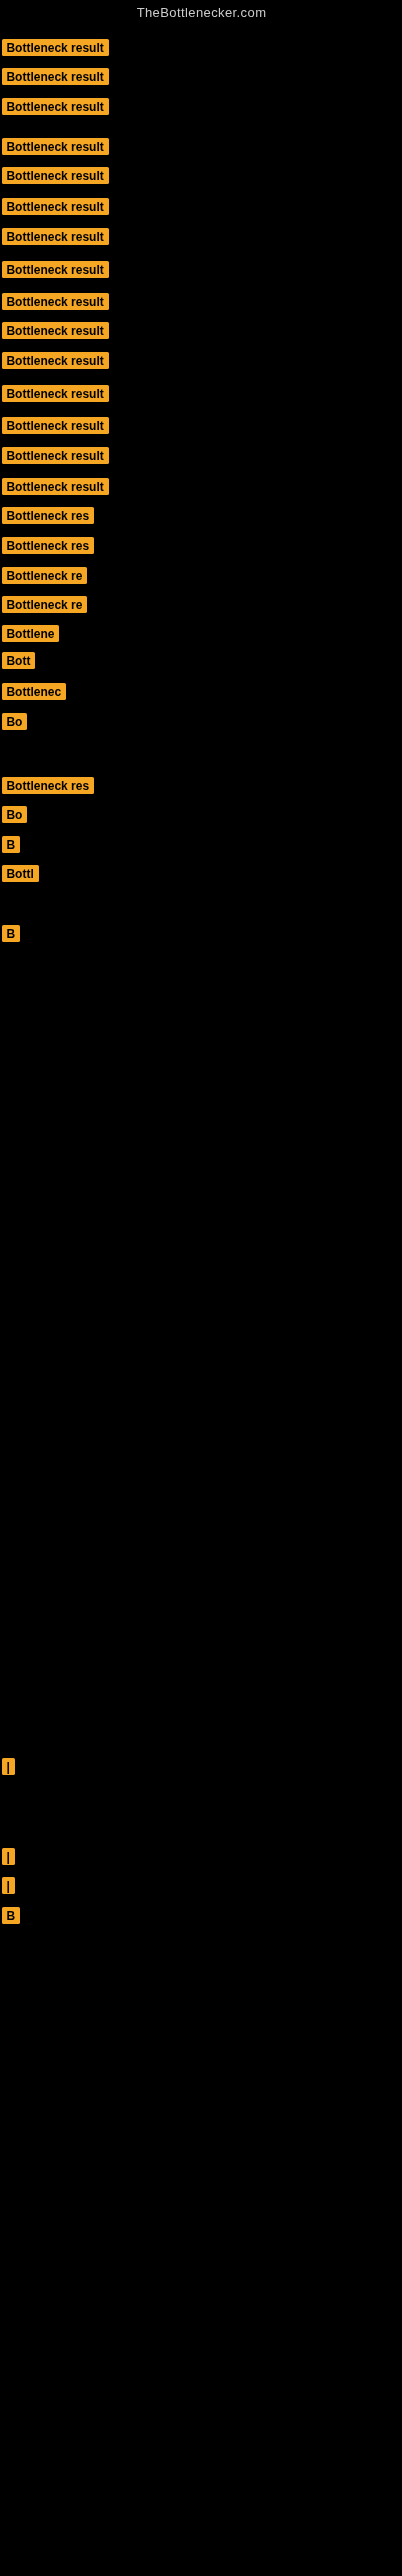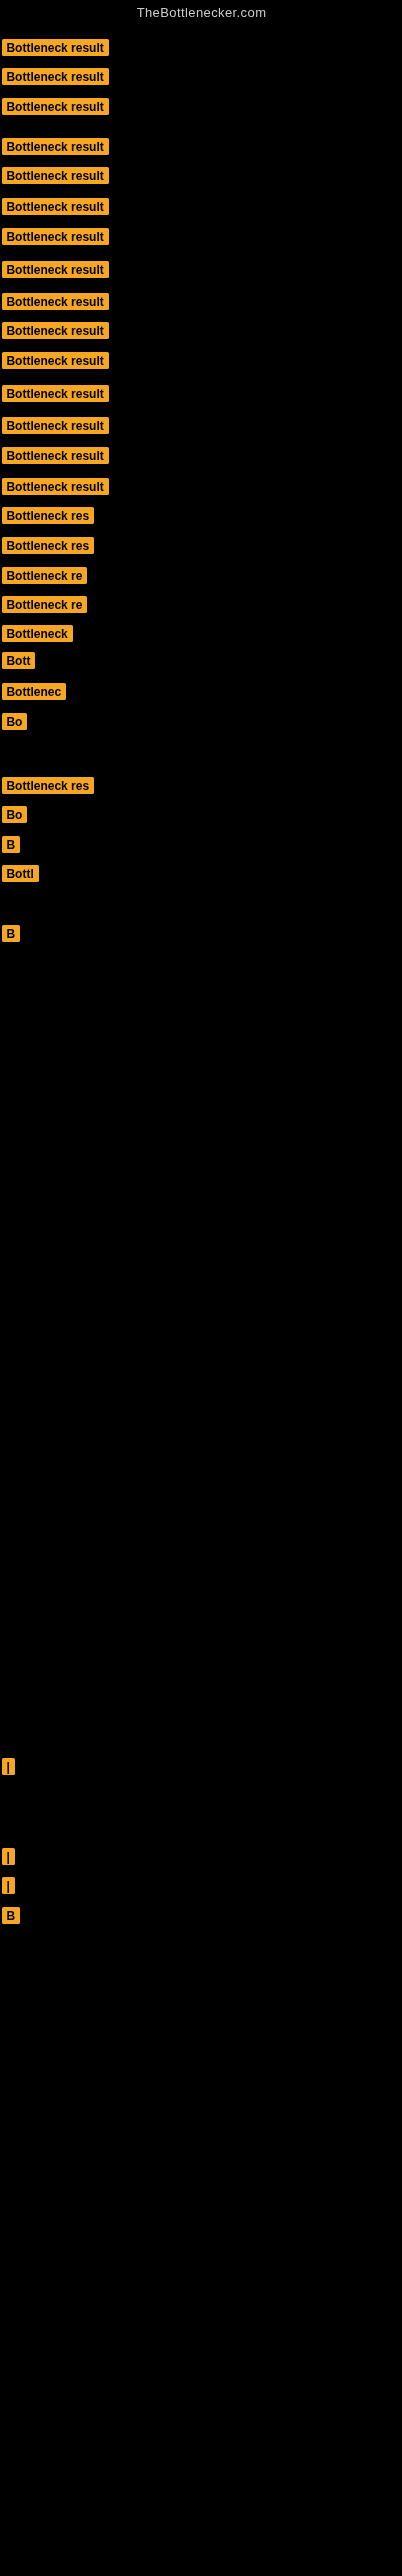--- a/index.html
+++ b/index.html
@@ -48,21 +48,21 @@
     <div class="badge" style="top: 299px; left: 1.6px;">Bottleneck result</div>
     <div class="badge" style="top: 329px; left: 1.6px;">Bottleneck result</div>
     <div class="badge" style="top: 362px; left: 1.6px;">Bottleneck result</div>
     <div class="badge" style="top: 394px; left: 1.6px;">Bottleneck result</div>
     <div class="badge" style="top: 424px; left: 1.6px;">Bottleneck result</div>
     <div class="badge" style="top: 455px; left: 1.6px;">Bottleneck result</div>
     <div class="badge" style="top: 484px; left: 1.6px;">Bottleneck res</div>
     <div class="badge" style="top: 514px; left: 1.6px;">Bottleneck res</div>
     <div class="badge" style="top: 544px; left: 1.6px;">Bottleneck re</div>
     <div class="badge" style="top: 573px; left: 1.6px;">Bottleneck re</div>
-    <div class="badge" style="top: 602px; left: 1.6px;">Bottleneck</div>
+    <div class="badge" style="top: 602px; left: 1.6px;">Bottlene</div>
     <div class="badge" style="top: 629px; left: 1.6px;">Bott</div>
     <div class="badge" style="top: 660px; left: 1.6px;">Bottlenec</div>
     <div class="badge" style="top: 690px; left: 1.6px;">Bo</div>
     <div class="badge" style="top: 754px; left: 1.6px;">Bottleneck res</div>
     <div class="badge" style="top: 783px; left: 1.6px;">Bo</div>
     <div class="badge" style="top: 813px; left: 1.6px;">B</div>
     <div class="badge" style="top: 842px; left: 1.6px;">Bottl</div>
     <div class="badge" style="top: 902px; left: 1.6px;">B</div>
     <div class="badge" style="top: 1735px; left: 1.6px;">|</div>
     <div class="badge" style="top: 1825px; left: 1.6px;">|</div>

